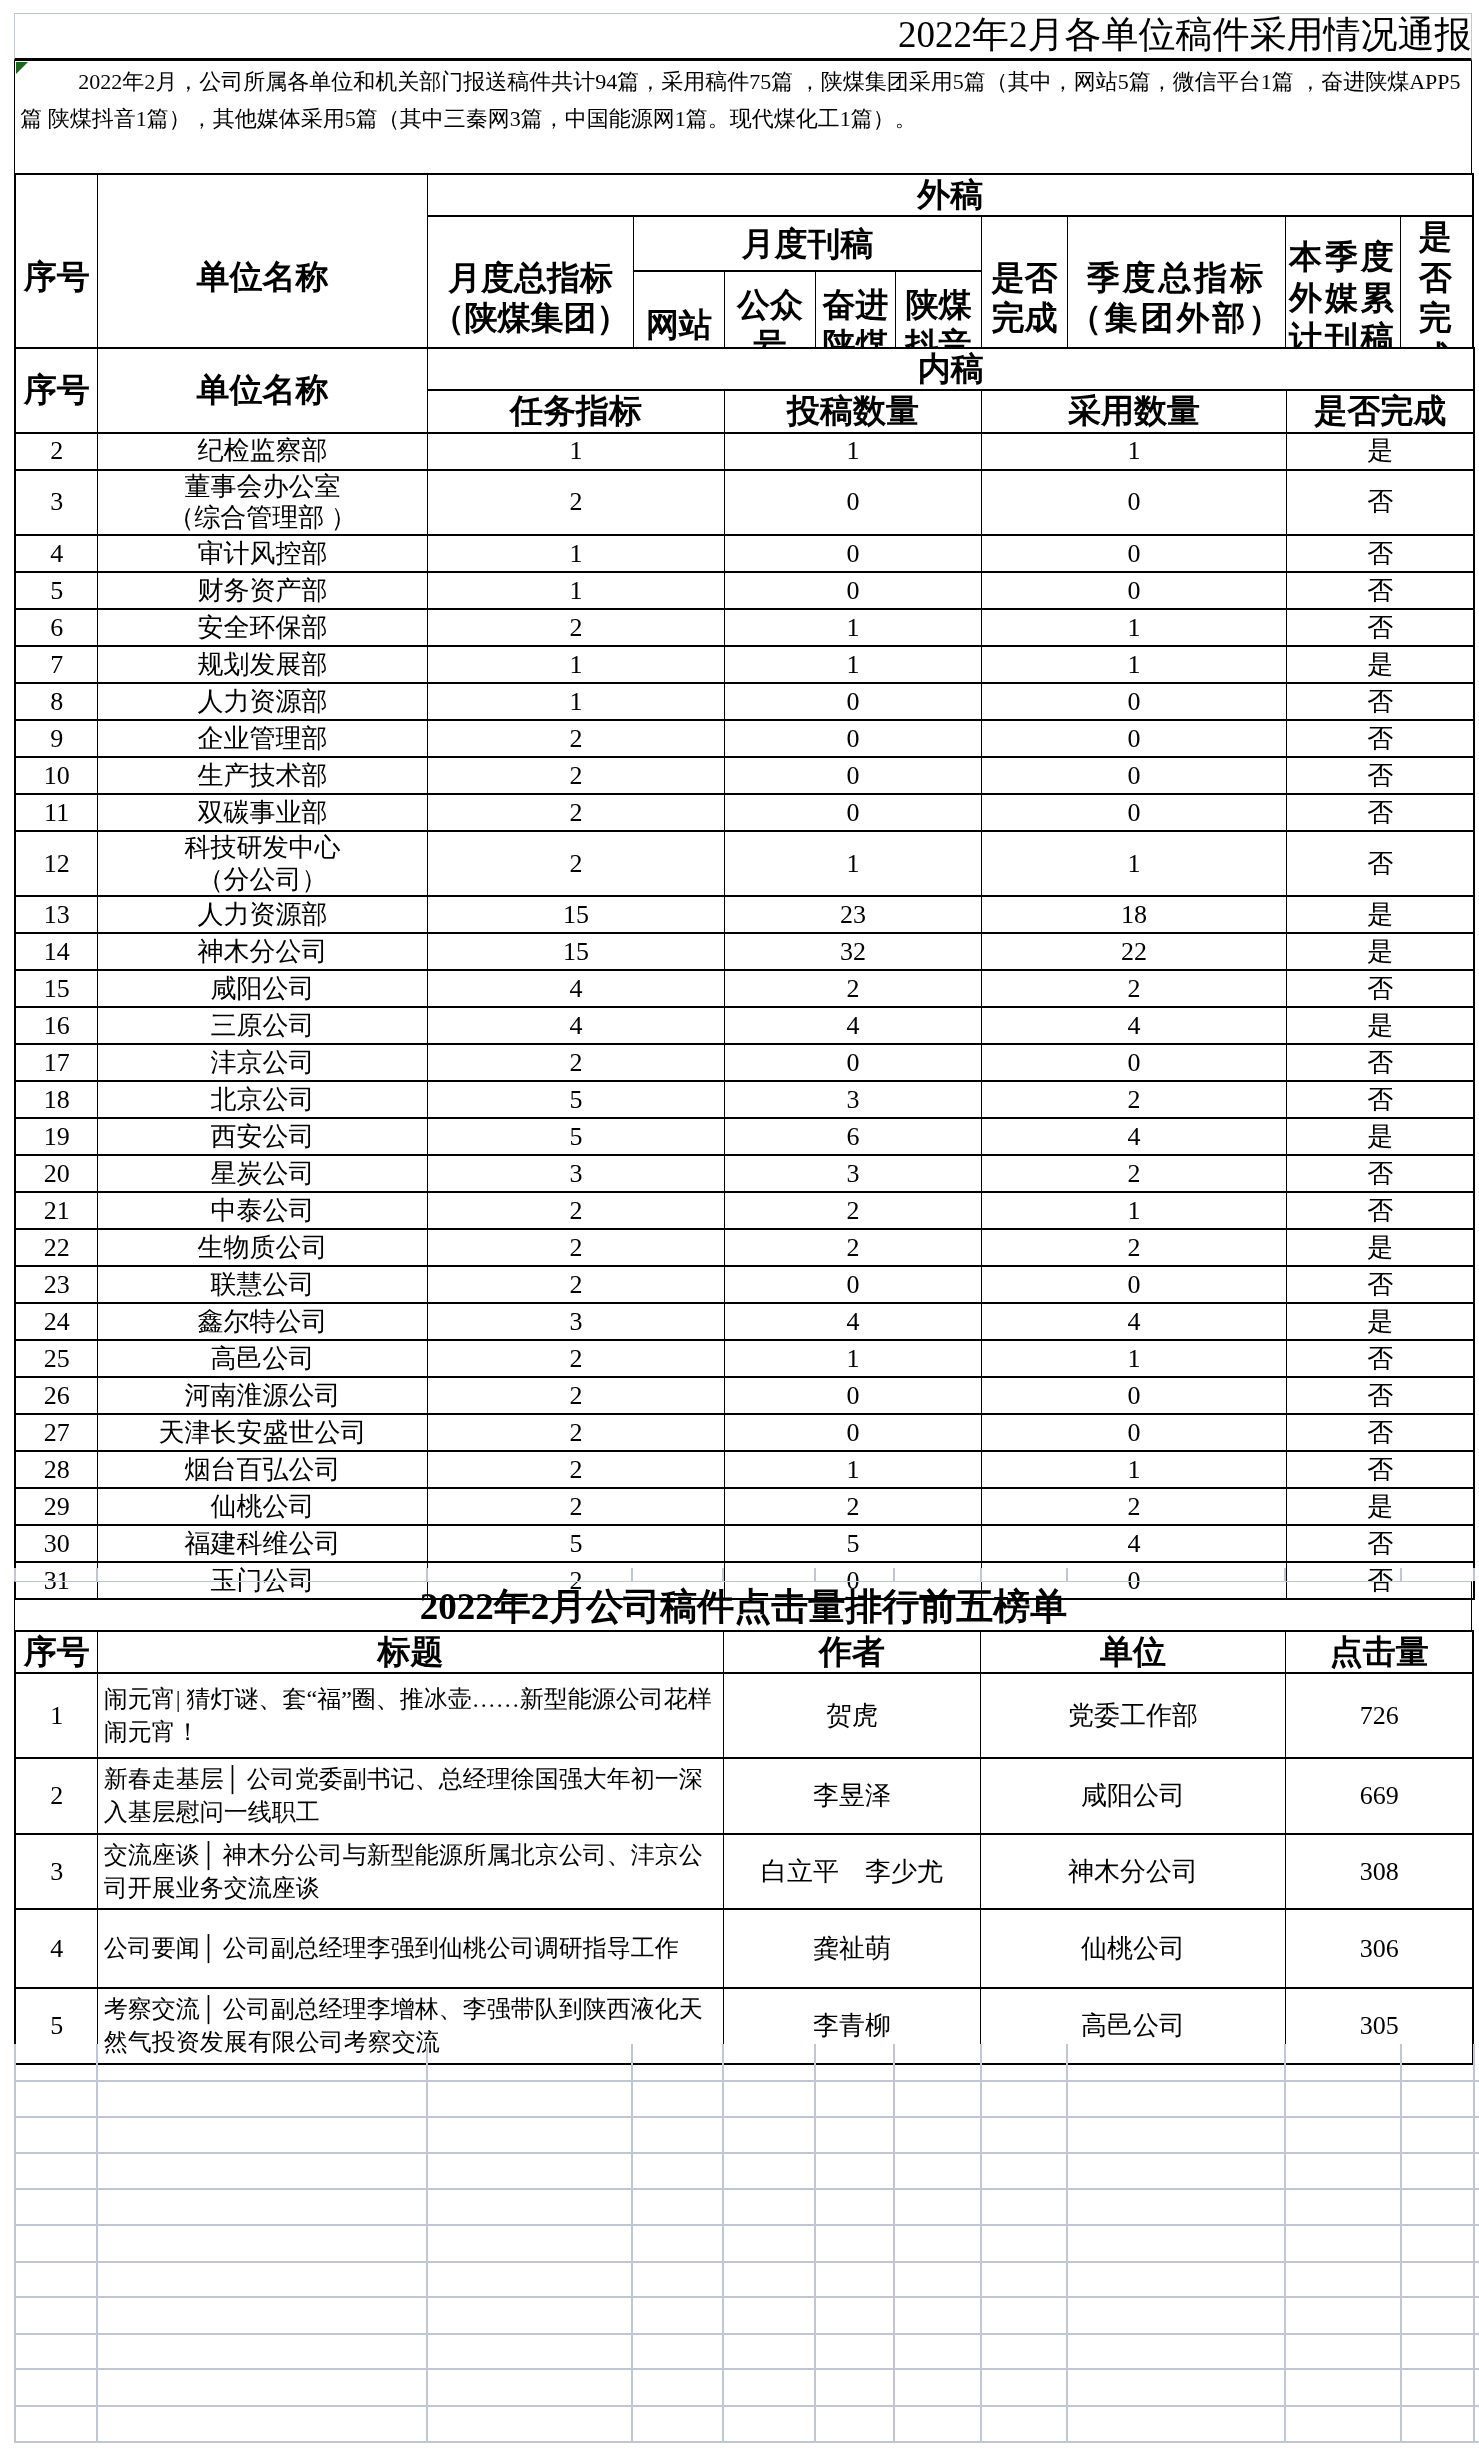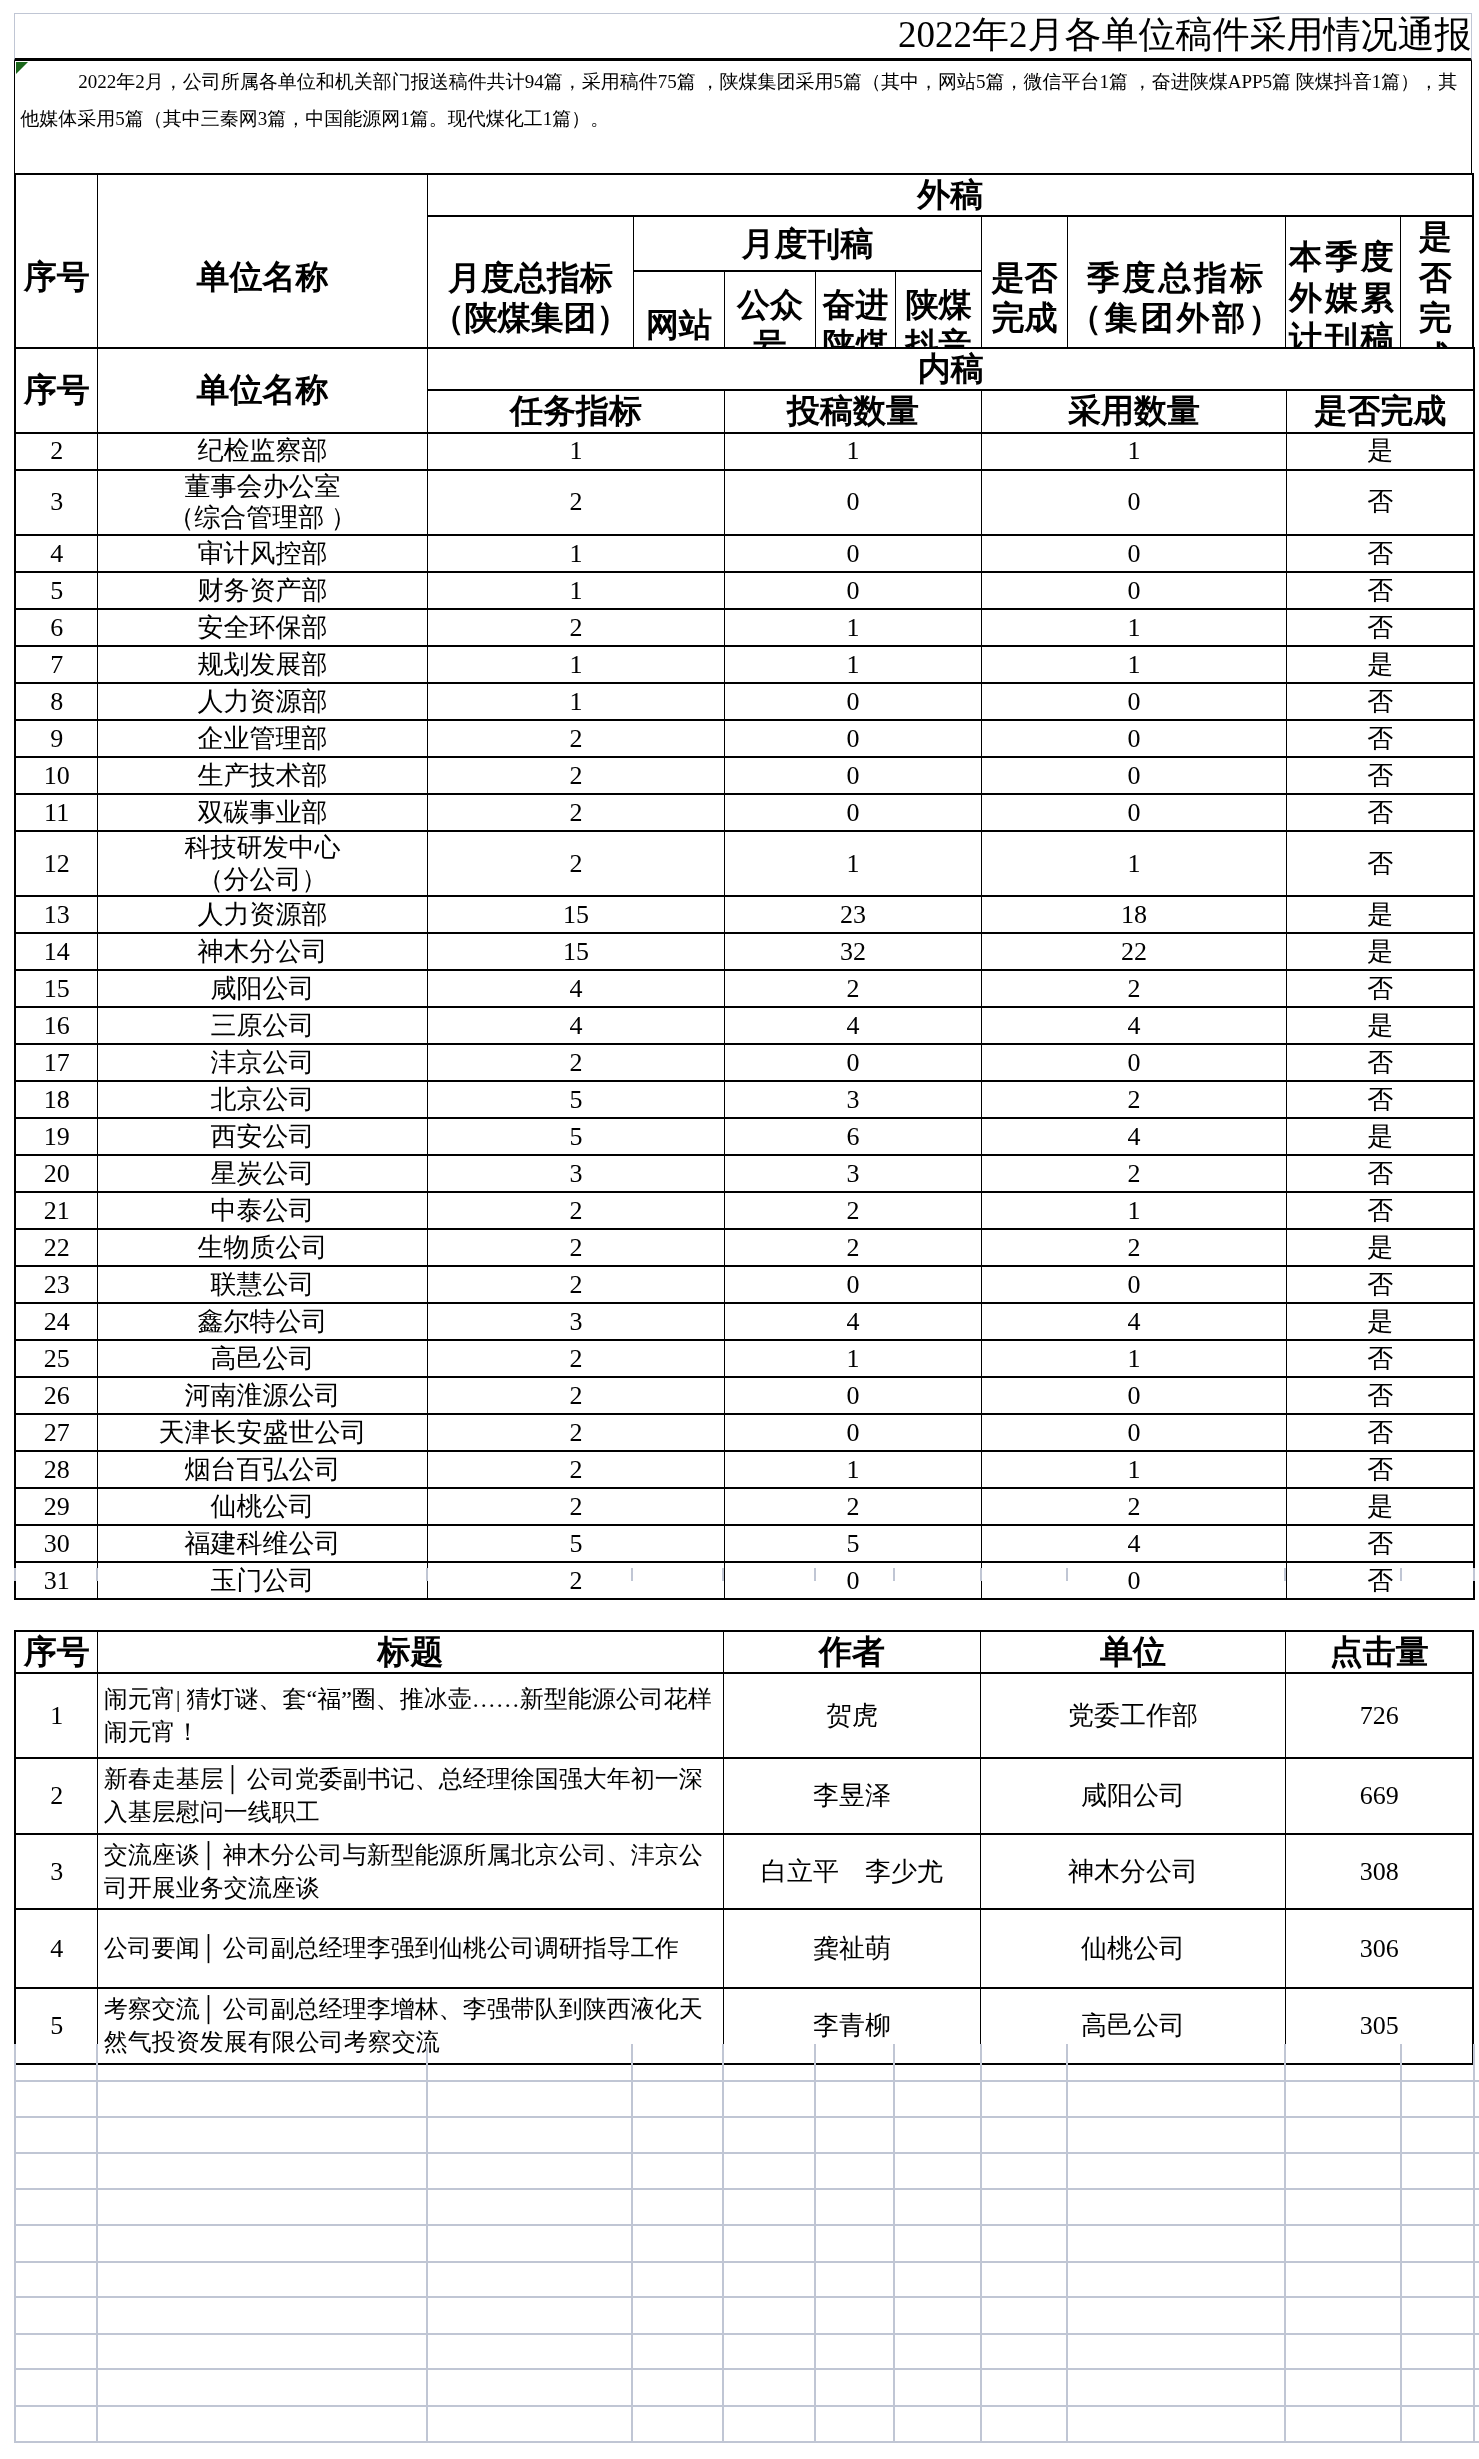--- a/index.html
+++ b/index.html
@@ -12,21 +12,21 @@
   .title1{
     position:absolute;left:14.4px;top:12.5px;width:1458px;height:48px;box-sizing:border-box;
     border-top:1.9px solid #c0c6d4;border-left:1.9px solid #c0c6d4;border-right:1.9px solid #c0c6d4;
     border-bottom:3.8px solid #000;
     font-size:37px;font-weight:normal;text-align:right;line-height:42px;white-space:nowrap;padding-left:32px;
   }
   
   .intro{
     position:absolute;left:14.4px;top:61px;width:1458px;height:135px;box-sizing:border-box;
     border-left:1.9px solid #000;border-right:1.9px solid #000;
-    font-size:19px;line-height:37px;padding:1.9px 4.8px 0 4.8px;text-indent:58px;
+    font-size:22px;line-height:37px;padding:1.9px 4.8px 0 4.8px;text-indent:58px;
   }
   .green-tri{
     position:absolute;left:16.3px;top:62px;width:0;height:0;
     border-top:12.5px solid #1a661a;border-right:12.5px solid transparent;
   }
   
   .tbl{
     position:absolute;left:14.4px;width:1458px;border-collapse:collapse;table-layout:fixed;background:#fff;
     border:2.9px solid #000;
   }
@@ -386,20 +386,21 @@
           <td>31</td>
           <td>玉门公司</td>
           <td>2</td>
           <td>0</td>
           <td>0</td>
           <td>否</td>
         </tr>
       </tbody>
   </table>
 
+  <div class="title2">2022年2月公司稿件点击量排行前五榜单</div>
 
   <table class="tbl t3">
     <colgroup>
       <col style="width:82px">
         <col style="width:626px">
         <col style="width:257px">
       <col style="width:305px">
         <col style="width:188px">
     </colgroup>
     <thead>

